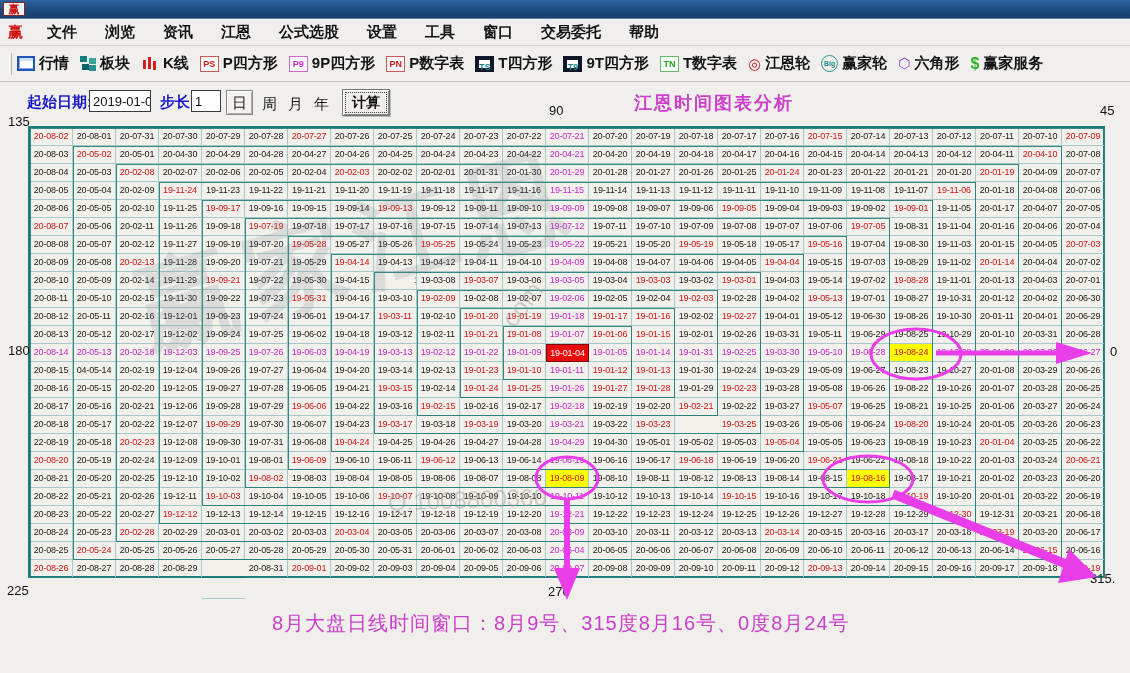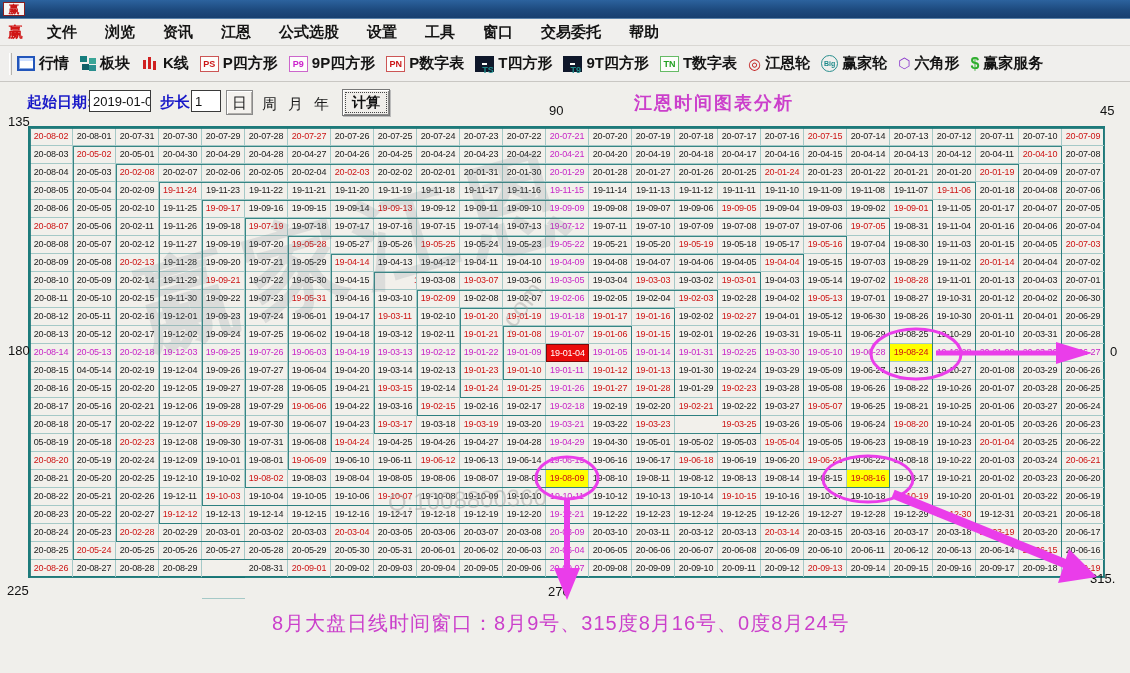--- a/index.html
+++ b/index.html
@@ -23,21 +23,21 @@
   
   .toolbar { position:absolute; left:0; top:46px; width:1130px; height:36px; background:#f0efed;
     display:flex; align-items:center; border-bottom:1px solid #c9c7c3; padding-left:4px;}
   .tb-sep { width:3px; height:22px; border-left:1px solid #fff; border-right:1px solid #b5b3af; margin:0 5px;}
   .tb-item { display:flex; align-items:center; margin-right:11px; cursor:default;}
   .tb-item .lbl { font-size:15px; font-weight:600; color:#141414; margin-left:4px; }
   .badge { display:inline-block; width:19px; height:16px; font-size:9px; font-weight:bold;
     text-align:center; line-height:14px; background:#fdfdfb; }
   .b-red    { color:#cc1616; border:1px solid #cc5555; }
   .b-mag    { color:#cc22cc; border:1px solid #cc66cc; }
-  .b-teal   { color:#1d8a8a; border:7px solid #0f172a; }
+  .b-teal   { color:#1d8a8a; border:4px solid #0f172a; }
   .b-green  { color:#22a022; border:1px solid #66bb66; }
   .ic-table { display:inline-block; width:18px; height:15px; border:2px solid #2255bb;
     background:linear-gradient(#cfe0ff 3px,#fff 3px),#fff;
     box-shadow:inset 0 -4px 0 -3px #88a8e0, inset 6px 0 0 -5px #88a8e0; }
   .ic-blocks{ display:inline-block; width:16px; height:15px;
     background:
       linear-gradient(#167d7d,#167d7d) 0 0/7px 6px no-repeat,
       linear-gradient(#3aa597,#3aa597) 9px 2px/7px 6px no-repeat,
       linear-gradient(#0f5f68,#0f5f68) 2px 8px/7px 6px no-repeat,
       linear-gradient(#2a8f8f,#2a8f8f) 9px 9px/7px 6px no-repeat; }
@@ -800,21 +800,21 @@
     <div class="cell" style="grid-row-start: 8; grid-column-start: 1;">20-08-09</div>
     <div class="cell" style="grid-row-start: 9; grid-column-start: 1;">20-08-10</div>
     <div class="cell" style="grid-row-start: 10; grid-column-start: 1;">20-08-11</div>
     <div class="cell" style="grid-row-start: 11; grid-column-start: 1;">20-08-12</div>
     <div class="cell" style="grid-row-start: 12; grid-column-start: 1;">20-08-13</div>
     <div class="cell magenta" style="grid-row-start: 13; grid-column-start: 1;">20-08-14</div>
     <div class="cell" style="grid-row-start: 14; grid-column-start: 1;">20-08-15</div>
     <div class="cell" style="grid-row-start: 15; grid-column-start: 1;">20-08-16</div>
     <div class="cell" style="grid-row-start: 16; grid-column-start: 1;">20-08-17</div>
     <div class="cell" style="grid-row-start: 17; grid-column-start: 1;">20-08-18</div>
-    <div class="cell" style="grid-row-start: 18; grid-column-start: 1;">05-08-19</div>
+    <div class="cell" style="grid-row-start: 18; grid-column-start: 1;">22-08-19</div>
     <div class="cell red" style="grid-row-start: 19; grid-column-start: 1;">20-08-20</div>
     <div class="cell" style="grid-row-start: 20; grid-column-start: 1;">20-08-21</div>
     <div class="cell" style="grid-row-start: 21; grid-column-start: 1;">20-08-22</div>
     <div class="cell" style="grid-row-start: 22; grid-column-start: 1;">20-08-23</div>
     <div class="cell" style="grid-row-start: 23; grid-column-start: 1;">20-08-24</div>
     <div class="cell" style="grid-row-start: 24; grid-column-start: 1;">20-08-25</div>
     <div class="cell red" style="grid-row-start: 25; grid-column-start: 1;">20-08-26</div>
     <div class="cell" style="grid-row-start: 25; grid-column-start: 2;">20-08-27</div>
     <div class="cell" style="grid-row-start: 25; grid-column-start: 3;">20-08-28</div>
     <div class="cell" style="grid-row-start: 25; grid-column-start: 4;">20-08-29</div>

